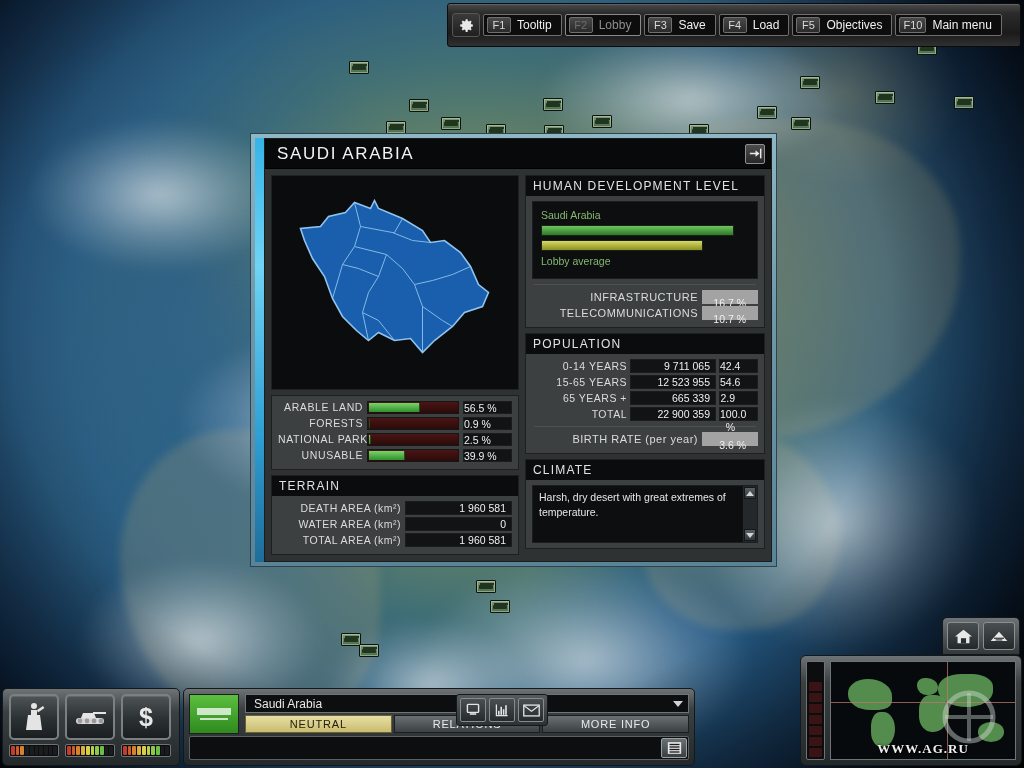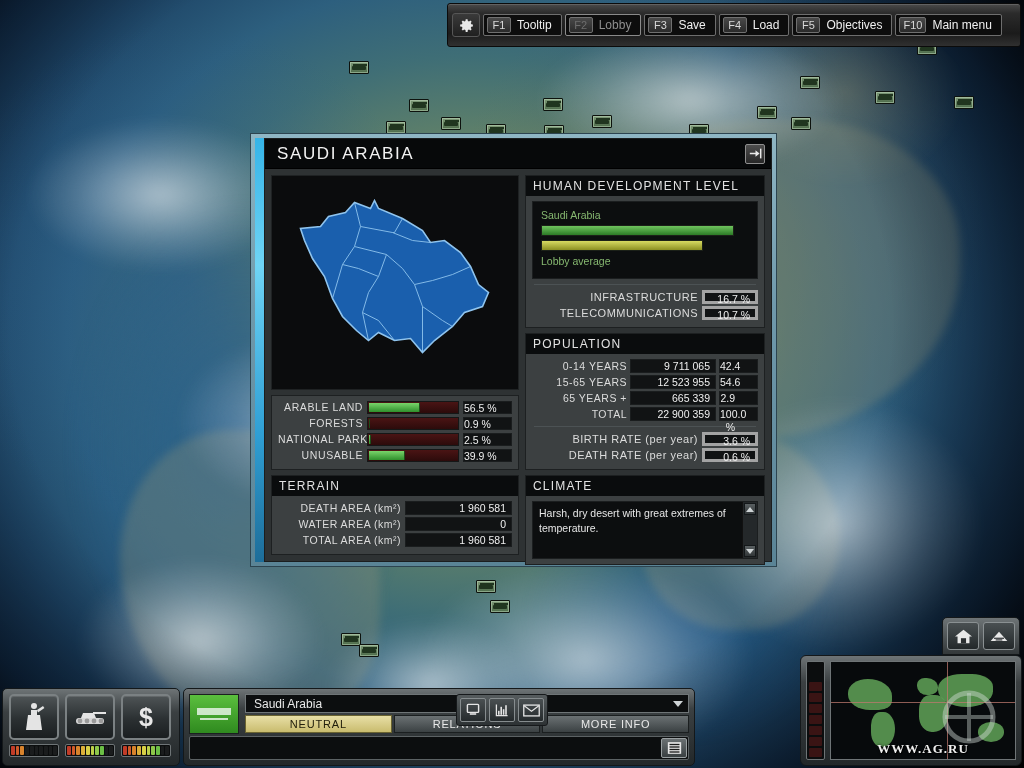--- a/index.html
+++ b/index.html
@@ -192,21 +192,21 @@
   .hdl-name { font-size: 10.5px; color: #86b870; margin-bottom: 4px; }
   .hdl-bar { height: 11px; margin-bottom: 4px; border: 1px solid #1b2018; }
   .hdl-bar.country { background: linear-gradient(#6fc45e, #2c7a26); }
   .hdl-bar.world   { background: linear-gradient(#d7da62, #8c8f22); }
 
   .kv-row { display: flex; align-items: center; justify-content: flex-end; gap: 4px; margin-bottom: 2px; }
   .kv-label { font-size: 11px; color: #dcdcdc; letter-spacing: 0.5px; white-space: nowrap; }
   .kv-val {
     width: 56px; height: 14px; line-height: 13px; text-align: right;
     padding-right: 5px; font-size: 10.5px; color: #efefef;
-    background: #111314; border: 3px solid #a3a3a3;
+    background: #111314; border: 7px solid #a3a3a3;
   }
 
   
   .pop-row { display: flex; align-items: center; gap: 3px; margin-bottom: 2px; }
   .pop-label {
     flex: 1; text-align: right; font-size: 10.5px;
     color: #dcdcdc; letter-spacing: 0.5px; white-space: nowrap;
   }
   .pop-num {
     width: 86px; height: 14px; line-height: 13px; text-align: right;
@@ -589,24 +589,20 @@
                   <div class="pop-num">22 900 359</div>
                   <div class="pop-pct">100.0 %</div>
                 </div>
               </div>
             <div class="divider"></div>
             <div id="pop-rates">
                 <div class="kv-row">
                   <div class="kv-label">BIRTH RATE (per year)</div>
                   <div class="kv-val">3.6 %</div>
                 </div>
-                <div class="kv-row">
-                  <div class="kv-label">DEATH RATE (per year)</div>
-                  <div class="kv-val">0.6 %</div>
-                </div>
               </div>
           </div>
         </div>
 
         <div class="section">
           <div class="section-head">CLIMATE</div>
           <div class="section-body">
             <div id="climate-box">
               <div id="climate-text">Harsh, dry desert with great extremes of temperature.</div>
               <div id="climate-scroll">

